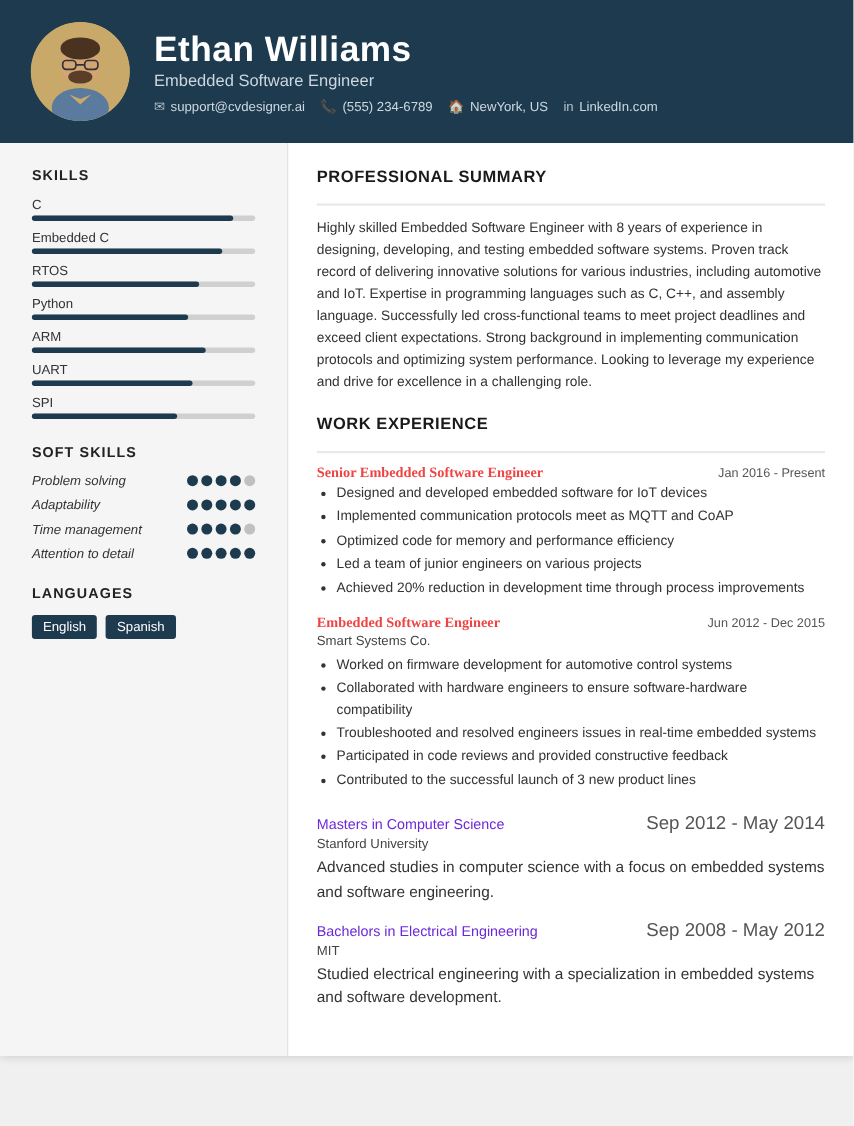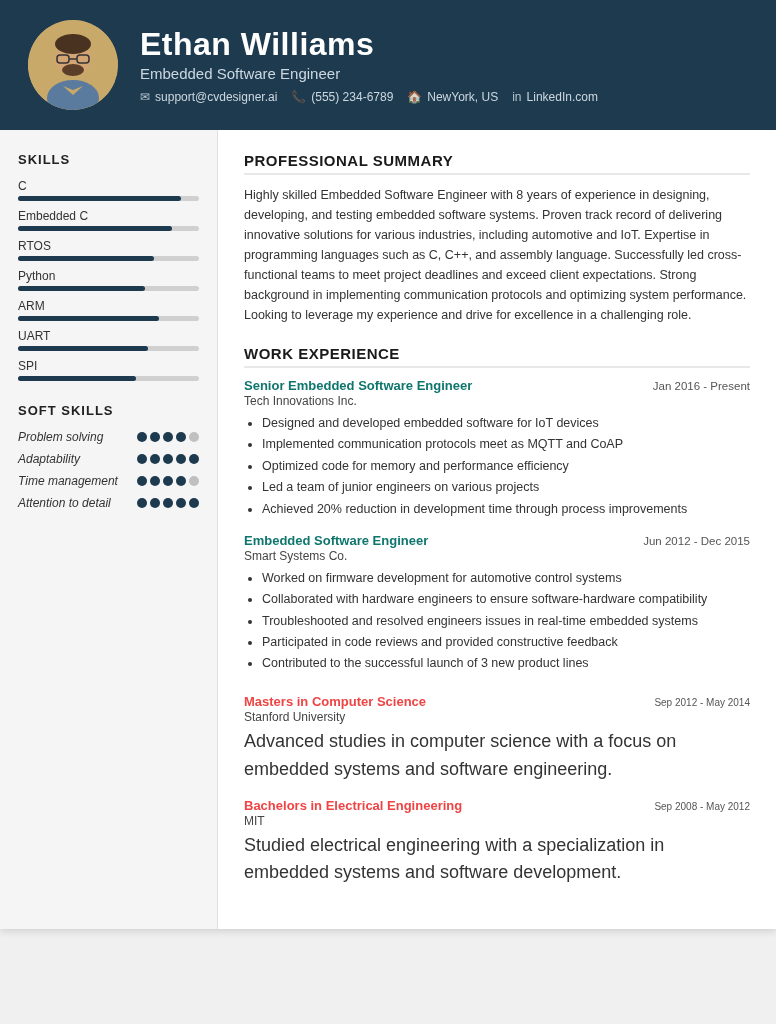--- a/index.html
+++ b/index.html
@@ -70,24 +70,24 @@
       font-size: 12px;
       opacity: 0.85;
     }
 
     
     .body {
       display: flex;
     }
     
     .sidebar {
-      width: 218px;
+      width: 262px;
       flex-shrink: 0;
       background: #f5f5f5;
-      padding: 22px 18px;
+      padding: 22px 29px;
       border-right: 1px solid #e0e0e0;
     }
     .section-title {
       font-size: 13px;
       font-weight: bold;
       letter-spacing: 1px;
       color: #222;
       margin-bottom: 12px;
       margin-top: 0;
     }
@@ -158,41 +158,42 @@
       flex: 1;
       padding: 22px 26px;
     }
     .main-section { margin-bottom: 20px; }
     .main-section-title {
       font-size: 15px;
       font-weight: bold;
       letter-spacing: 0.5px;
       color: #1a1a1a;
       margin-bottom: 10px;
-      padding-bottom: 4px;
+      padding-bottom: 16px;
       border-bottom: 2px solid #e8e8e8;
       text-transform: uppercase;
     }
     .summary-text {
       font-size: 12.5px;
       color: #333;
       line-height: 1.6;
     }
 
     
     .job-header {
       display: flex;
       justify-content: space-between;
       align-items: baseline;
       margin-bottom: 1px;
     }
     .job-title {
       font-weight: bold;
       font-size: 13px;
-      color: #0f766e;
+      color: #ef4444;
+      font-family: Liberation Serif, serif;
     }
     .job-date {
       font-size: 11.5px;
       color: #555;
       flex-shrink: 0;
       margin-left: 10px;
     }
     .job-company {
       font-size: 12px;
       color: #444;
@@ -211,37 +212,37 @@
     }
 
     
     .edu-header {
       display: flex;
       justify-content: space-between;
       align-items: baseline;
       margin-bottom: 1px;
     }
     .edu-degree {
-      font-weight: bold;
+      font-weight: normal;
       font-size: 13px;
-      color: #ef4444;
+      color: #6d28d9;
     }
     .edu-date {
-      font-size: 10px;
+      font-size: 17px;
       color: #555;
       flex-shrink: 0;
       margin-left: 10px;
     }
     .edu-school {
       font-size: 12px;
       color: #444;
       margin-bottom: 4px;
     }
     .edu-desc {
-      font-size: 18px;
+      font-size: 14px;
       color: #333;
       line-height: 1.55;
       margin-bottom: 14px;
     }
   </style>
 </head>
 <body>
 
 <div class="resume">
 
@@ -381,38 +382,44 @@
                 <span class="dot filled"></span>
                 <span class="dot filled"></span>
                 <span class="dot filled"></span>
                 <span class="dot filled"></span>
                 <span class="dot filled"></span>
               </div>
     </div>
           </div>
       </div>
 
+      <div class="languages-section">
+        <div class="section-title">LANGUAGES</div>
+        <div class="lang-tags" id="lang-tags-container">
+            <span class="lang-tag">English</span>
+            <span class="lang-tag">Spanish</span>
+          </div>
+      </div>
     </div>
 
     <div class="main">
 
       <div class="main-section">
         <div class="main-section-title">PROFESSIONAL SUMMARY</div>
         <div class="summary-text">Highly skilled Embedded Software Engineer with 8 years of experience in designing, developing, and testing embedded software systems. Proven track record of delivering innovative solutions for various industries, including automotive and IoT. Expertise in programming languages such as C, C++, and assembly language. Successfully led cross-functional teams to meet project deadlines and exceed client expectations. Strong background in implementing communication protocols and optimizing system performance. Looking to leverage my experience and drive for excellence in a challenging role.</div>
       </div>
 
       <div class="main-section">
         <div class="main-section-title">WORK EXPERIENCE</div>
         <div id="jobs-container">
             <div>
       <div class="job-header">
         <span class="job-title">Senior Embedded Software Engineer</span>
         <span class="job-date">Jan 2016 - Present</span>
       </div>
-      <div class="job-company">Tech Innovations Inc.</div>
       <ul class="job-bullets">
                 <li>Designed and developed embedded software for IoT devices</li>
                 <li>Implemented communication protocols meet as MQTT and CoAP</li>
                 <li>Optimized code for memory and performance efficiency</li>
                 <li>Led a team of junior engineers on various projects</li>
                 <li>Achieved 20% reduction in development time through process improvements</li>
               </ul>
     </div>
             <div>
       <div class="job-header">

